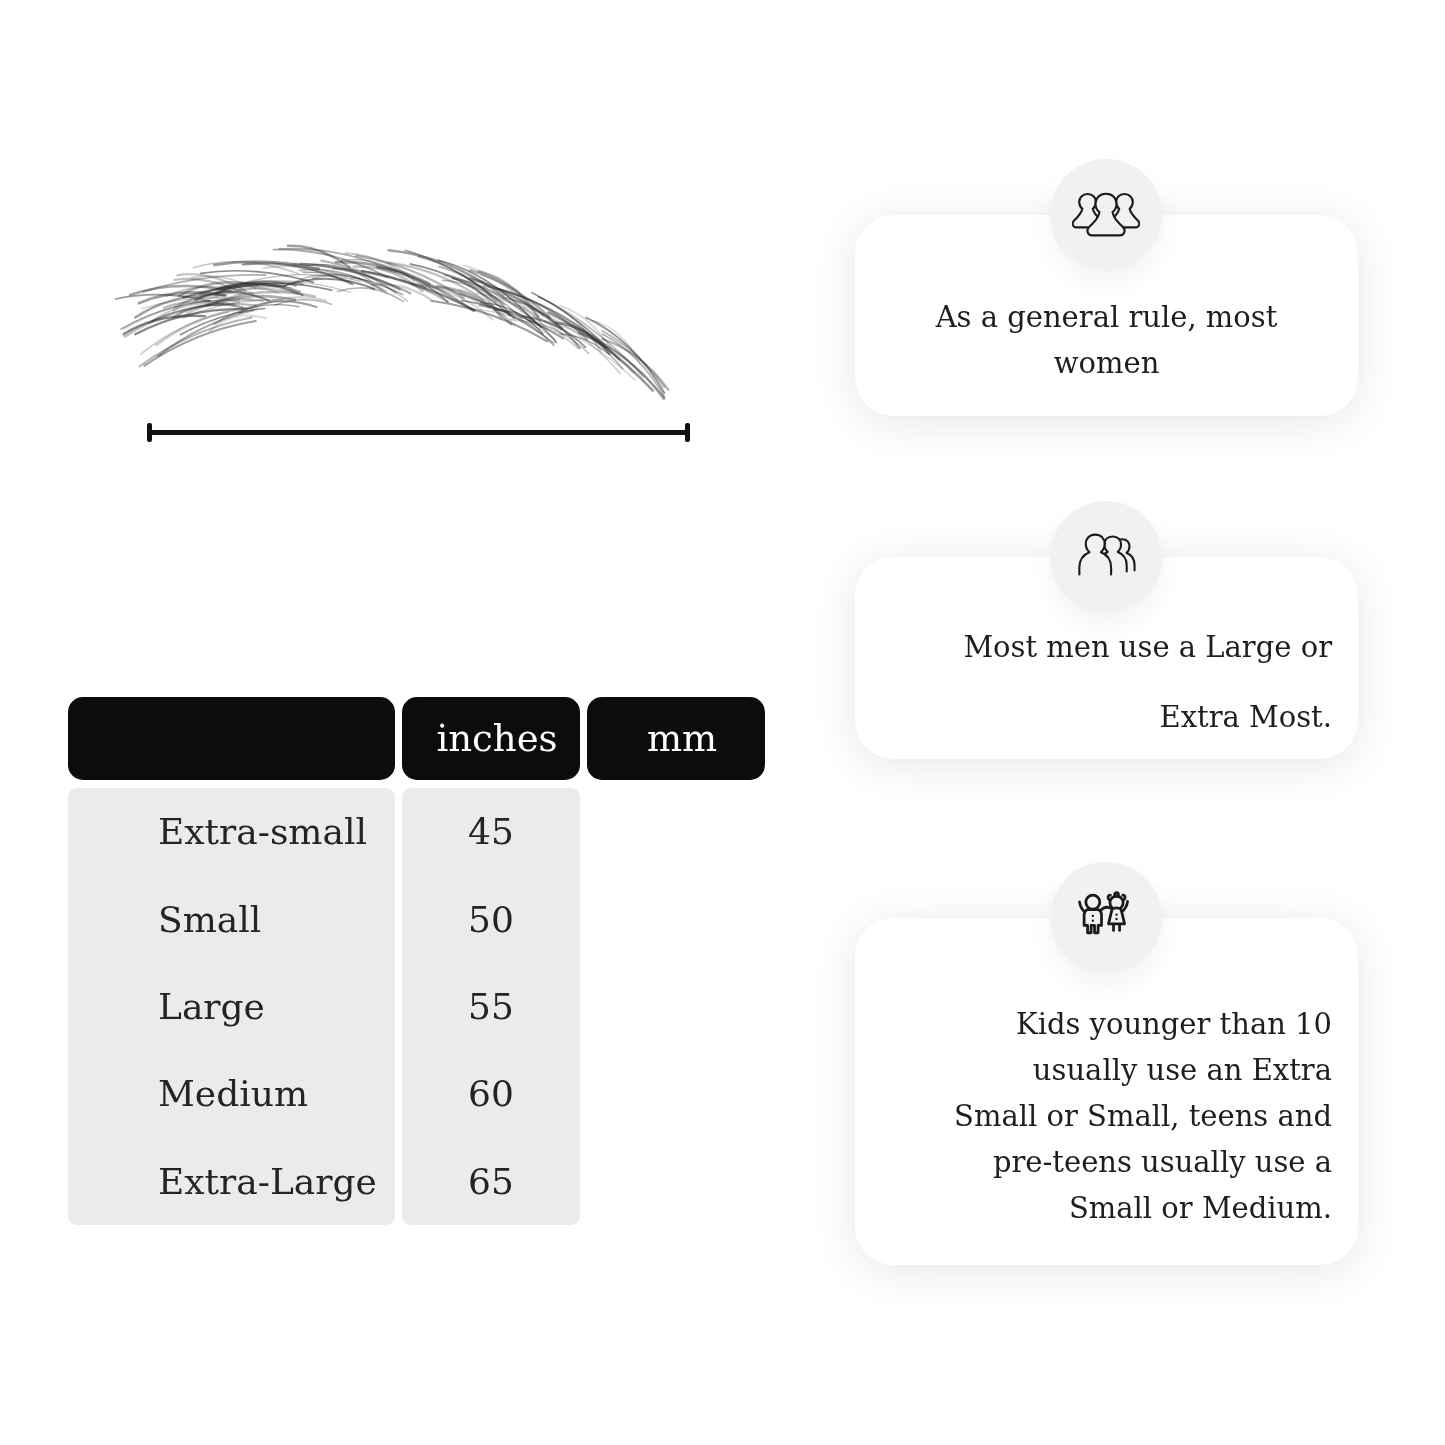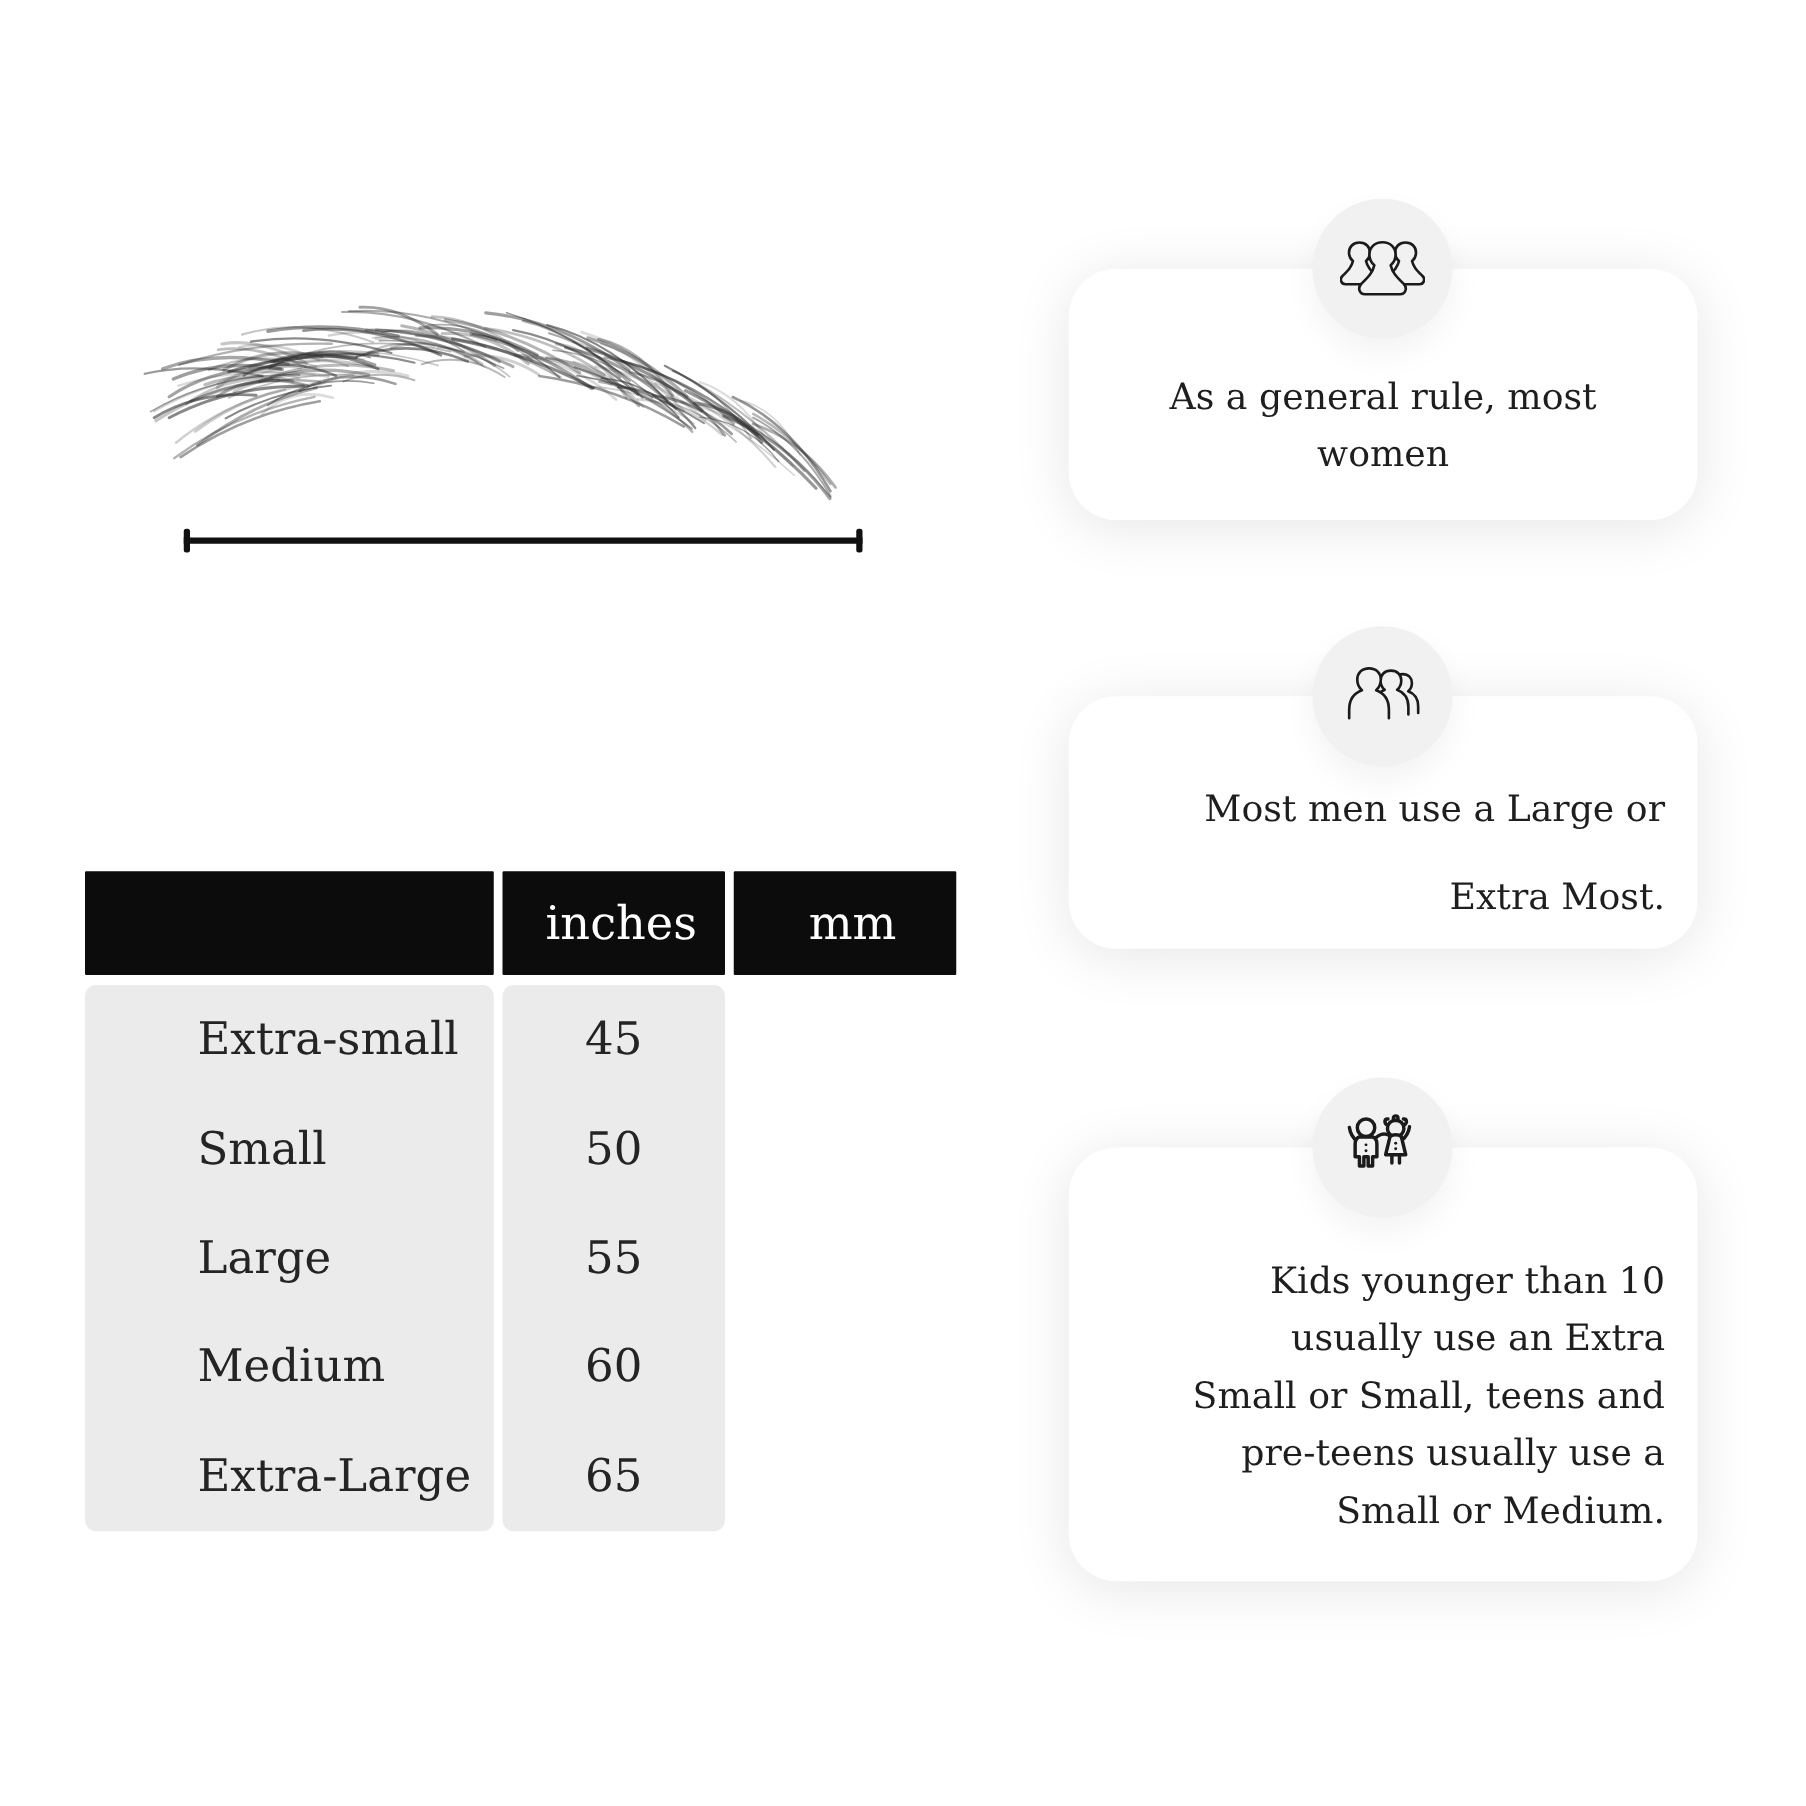--- a/index.html
+++ b/index.html
@@ -11,21 +11,21 @@
   .brow-svg{position:absolute;left:115px;top:238px;width:575px;height:170px;}
   .measure{position:absolute;left:147px;top:423px;width:543px;height:19px;}
   .measure .bar{position:absolute;left:0;right:0;top:7px;height:5px;background:#111;}
   .measure::before,.measure::after{content:"";position:absolute;top:0;width:5px;height:19px;background:#111;border-radius:2px;}
   .measure::before{left:0;}
   .measure::after{right:0;}
   .caption{position:absolute;left:130px;top:497px;width:620px;font-size:38px;line-height:57px;color:#222;}
   
   .size-table{position:absolute;left:68px;top:697px;width:697px;}
   .tbl-grid{display:grid;grid-template-columns:327px 178px 178px;column-gap:7px;}
-  .th{height:83px;background:#0c0c0c;border-radius:1px;color:#fff;font-size:37px;
+  .th{height:83px;background:#0c0c0c;border-radius:15px;color:#fff;font-size:37px;
       display:flex;align-items:center;justify-content:center;padding-left:12px;}
   .tbl-body{margin-top:8px;}
   .col{height:437px;background:#ebebeb;border-radius:9px;display:grid;grid-template-rows:repeat(5,1fr);align-items:center;}
   .cell{font-size:36px;color:#242424;}
   .cell.lbl{padding-left:58px;text-align:left;margin-left:32px;}
   .cell.num{text-align:center;}
   
   .card{position:absolute;left:855px;width:503px;background:#ffffff;border-radius:38px;
         box-shadow:0 6px 46px rgba(0,0,0,0.10);
         display:flex;flex-direction:column;justify-content:center;align-items:flex-end;

